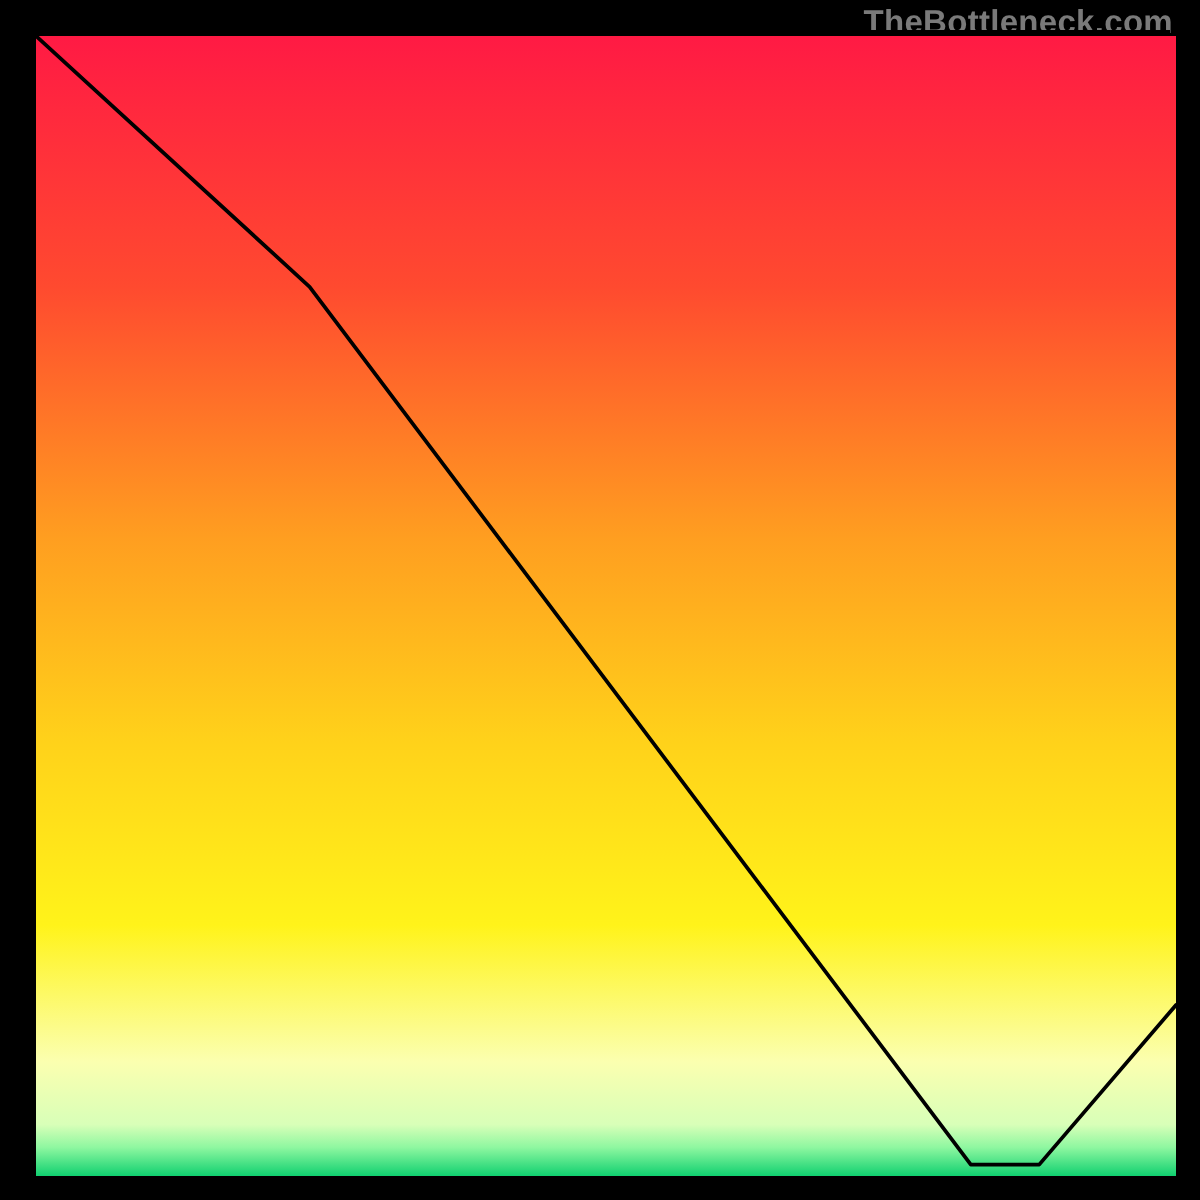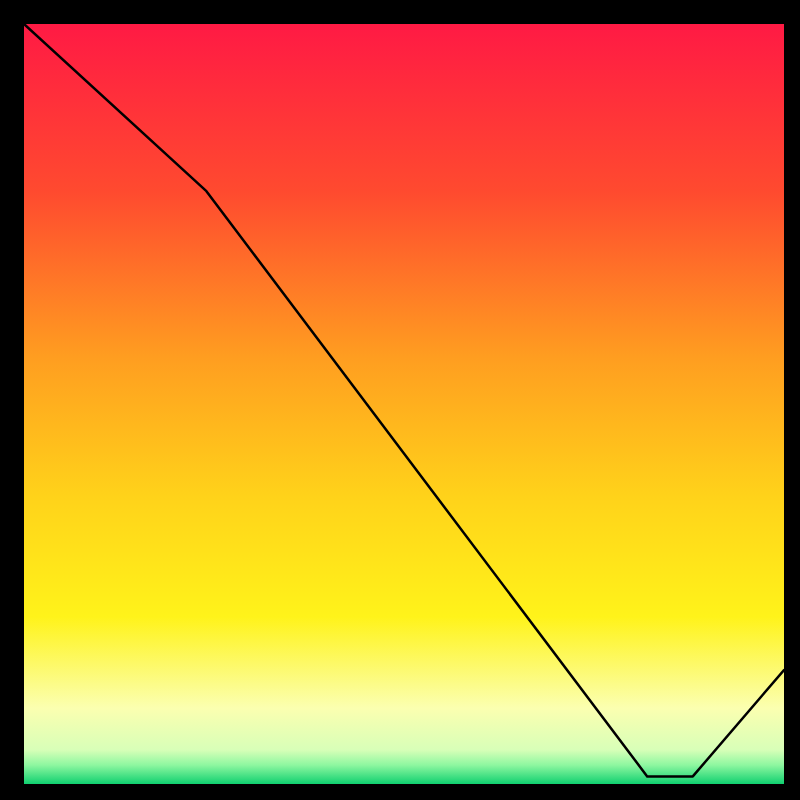--- a/index.html
+++ b/index.html
@@ -47,20 +47,21 @@
     top: 0;
     width: 760px;
     height: 760px;
     display: block;
   }
 </style>
 </head>
 <body>
 
 <div class="chart-container">
+  <div class="watermark">TheBottleneck.com</div>
 
   <div class="plot-area">
     <svg class="chart-svg" viewBox="0 0 760 760" preserveAspectRatio="none">
       <defs>
         <linearGradient id="bgGrad" x1="0" y1="0" x2="0" y2="1">
             <stop offset="0%" stop-color="#ff1a44"></stop>
             <stop offset="22%" stop-color="#ff4a2f"></stop>
             <stop offset="44%" stop-color="#ff9e20"></stop>
             <stop offset="62%" stop-color="#ffd21a"></stop>
             <stop offset="78%" stop-color="#fff31a"></stop>

